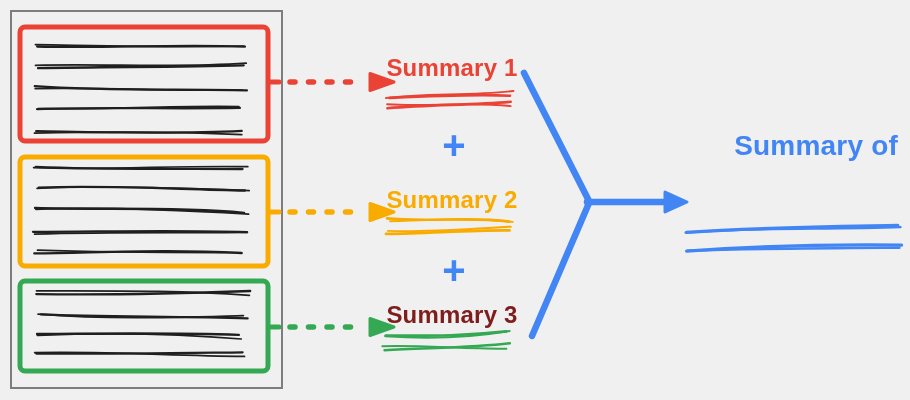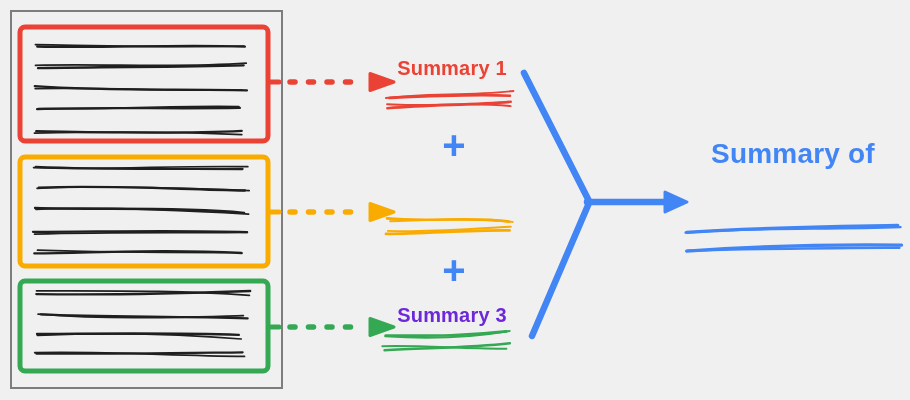--- a/index.html
+++ b/index.html
@@ -3,33 +3,33 @@
 <meta charset="utf-8">
 <style>
   html,body{margin:0;padding:0;}
   #canvas{
     position:relative;width:910px;height:400px;overflow:hidden;
     font-family:"Liberation Sans",sans-serif;background:#F0F0F0;
   }
   #art{position:absolute;left:0;top:0;}
   .summary-label{
     position:absolute;left:382px;width:140px;text-align:center;
-    font-size:20px;font-weight:700;line-height:24px;letter-spacing:.2px;
+    font-size:24px;font-weight:700;line-height:24px;letter-spacing:.2px;
   }
   #sum1{top:56px}
   #sum2{top:188px}
   #sum3{top:303px}
   .plus{
     position:absolute;left:433px;width:42px;text-align:center;
     font-size:40px;font-weight:700;line-height:42px;
   }
   #plus1{top:124px}
   #plus2{top:249px}
   #result{
-    position:absolute;left:688px;top:136px;width:210px;text-align:center;
+    position:absolute;left:688px;top:128px;width:210px;text-align:right;
     font-size:28px;font-weight:700;line-height:36px;letter-spacing:.2px;
   }
 </style>
 </head>
 <body>
 
 <div id="canvas" style="background: rgb(240, 240, 240);">
   <svg id="art" width="910" height="400" viewBox="0 0 910 400">
       <g>
         <rect x="11" y="11" width="271" height="377" fill="none" stroke="#7D7D7D" stroke-width="2"></rect>
@@ -121,21 +121,22 @@
         <path d="M 685.6 232.6 C 751.8 227.4, 825.1 229.7, 900.5 227.1" fill="none" stroke="#4285F4" stroke-width="2.4000000000000004" stroke-linecap="round"></path>
         <path d="M 686.6 251.2 C 755.5 246.1, 823.5 244.2, 901.6 245.1" fill="none" stroke="#4285F4" stroke-width="3.2" stroke-linecap="round"></path>
         <path d="M 687.8 250.8 C 761.6 248.5, 825.3 248.2, 899.4 247.7" fill="none" stroke="#4285F4" stroke-width="2.4000000000000004" stroke-linecap="round"></path>
       </g>
     </svg>
 
   <div class="summary-label" id="sum1" style="color: rgb(234, 67, 53);">Summary 1</div>
 
   <div class="plus" id="plus1" style="color: rgb(66, 133, 244);">+</div>
 
+  <div class="summary-label" id="sum2" style="color: rgb(249, 171, 0);">Summary 2</div>
 
   <div class="plus" id="plus2" style="color: rgb(66, 133, 244);">+</div>
 
-  <div class="summary-label" id="sum3" style="color: #6d28d9;">Summary 3</div>
+  <div class="summary-label" id="sum3" style="color: #7f1d1d;">Summary 3</div>
 
   <div id="result" style="color: rgb(66, 133, 244);">
     <div>Summary of</div>
   </div>
 </div>
 
 </body></html>

